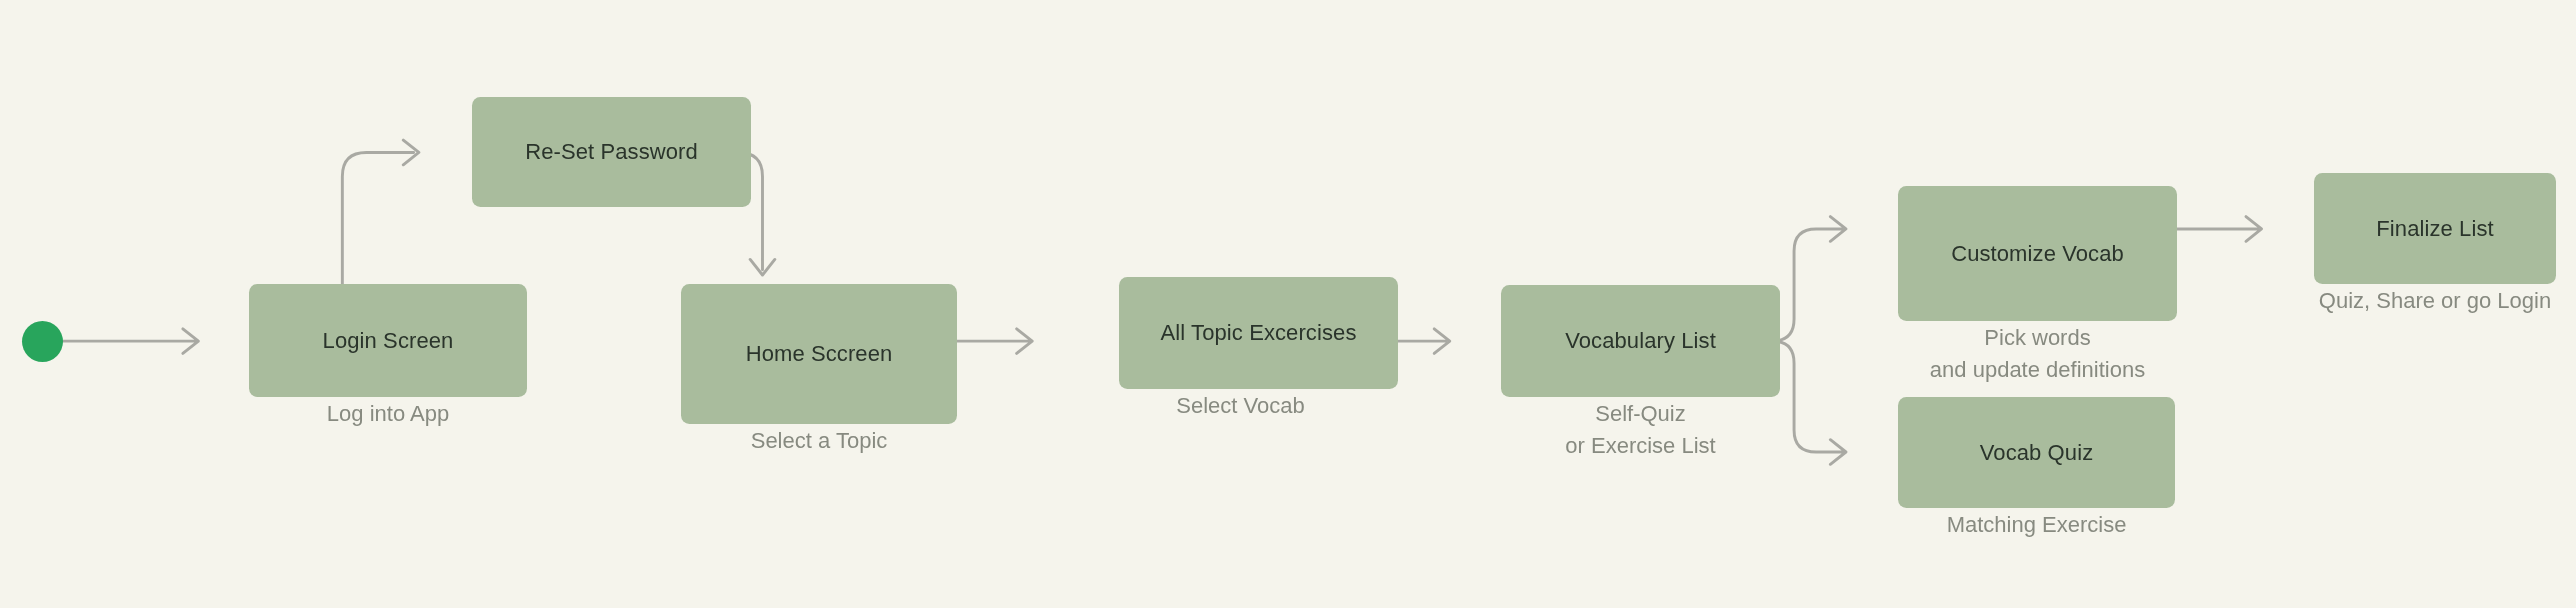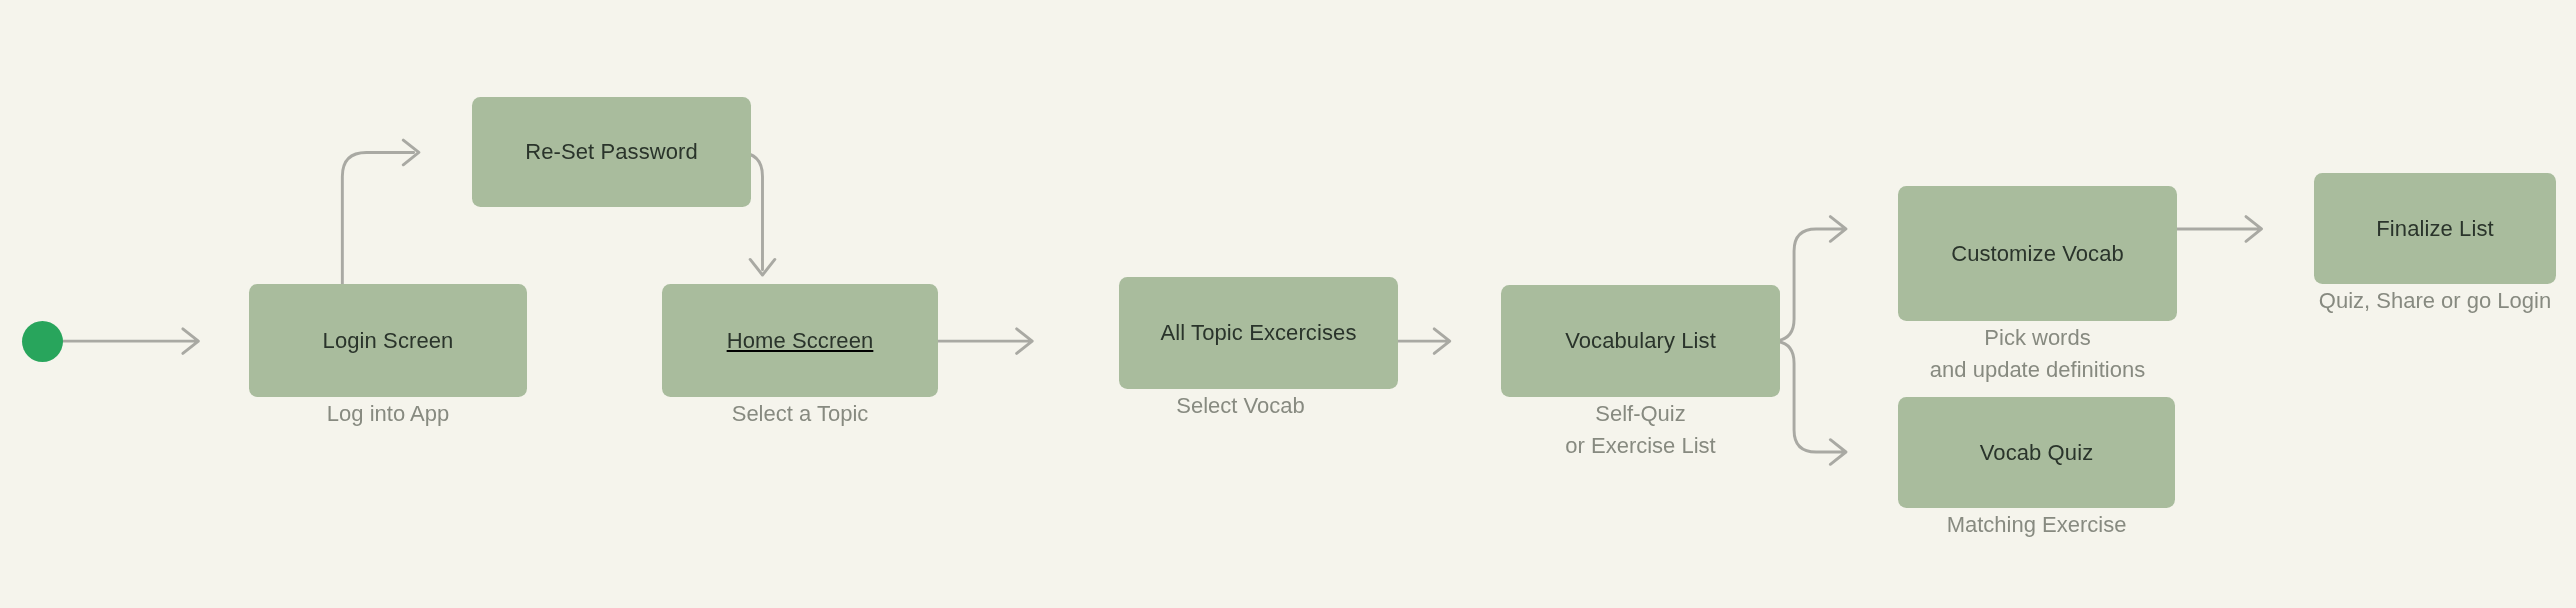--- a/index.html
+++ b/index.html
@@ -38,21 +38,21 @@
   .caption{
     position:absolute;top:100%;left:50%;transform:translateX(-50%);
     margin-top:0.6px;text-align:center;
     font-size:22px;line-height:32px;font-weight:400;
     color:var(--caption-text);white-space:nowrap;
   }
   .caption span{display:block;}
   
   #node-login       {left:204px; top:284px; width:278px; height:113px;}
   #node-reset       {left:427px; top:97px; width:279px; height:110px;}
-  #node-home        {left:617px; top:284px; width:276px; height:113px;text-decoration:underline;}
+  #node-home        {left:636px; top:284px; width:276px; height:140px;}
   #node-all-topic   {left:1038px;top:277px; width:279px; height:112px;padding-left:36px;}
   #node-vocab-list  {left:1456px;top:285px; width:279px; height:112px;}
   #node-customize   {left:1853px;top:186px; width:279px; height:135px;}
   #node-finalize    {left:2269px;top:173px; width:242px; height:111px;}
   #node-vocab-quiz  {left:1853px;top:397px; width:277px; height:111px;}
 </style>
 </head>
 <body>
 
 <div class="canvas">

